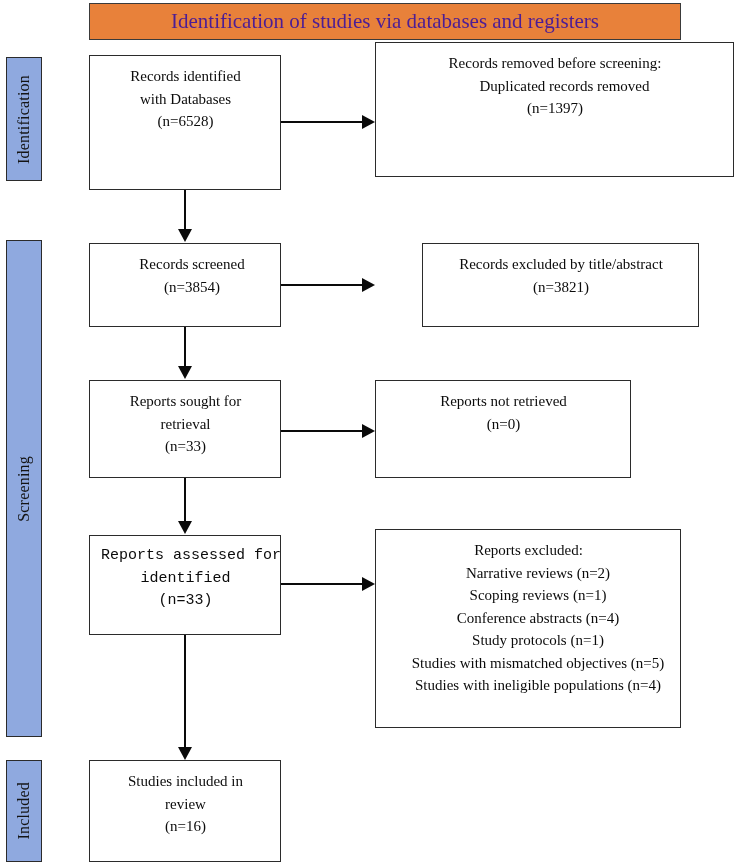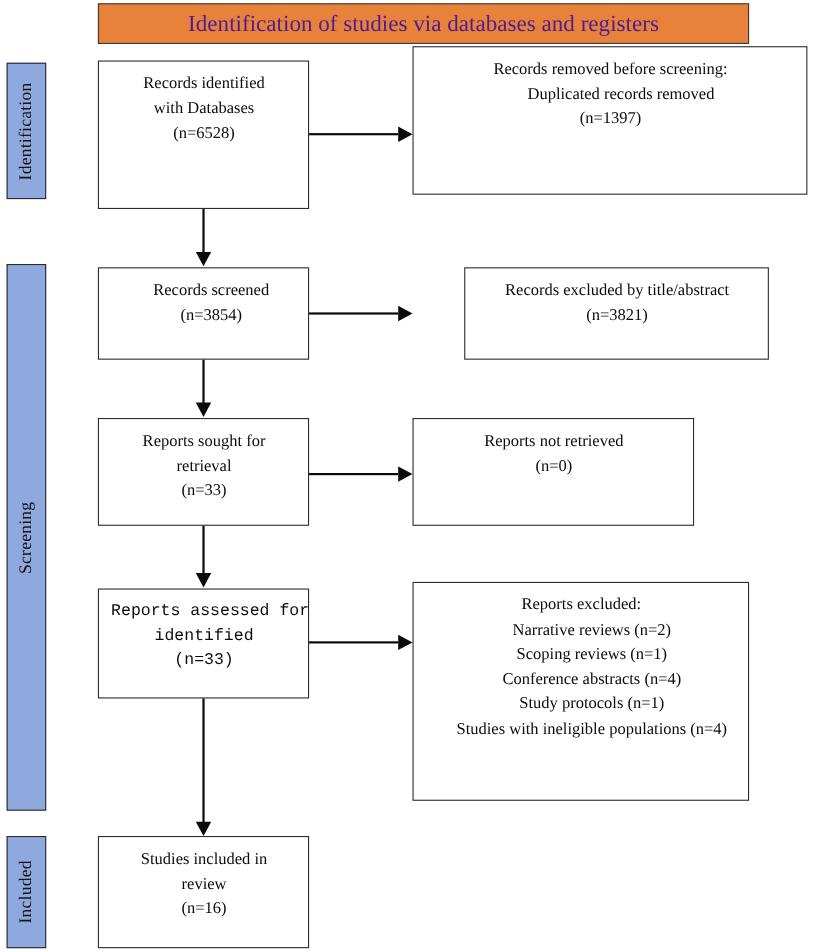--- a/index.html
+++ b/index.html
@@ -189,20 +189,21 @@
     <p>identified</p>
     <p>(n=33)</p>
   </div>
 
   <div class="box" id="box-excluded-full">
     <p>Reports excluded:</p>
     <p class="indent">Narrative reviews (n=2)</p>
     <p class="indent">Scoping reviews (n=1)</p>
     <p class="indent">Conference abstracts (n=4)</p>
     <p class="indent">Study protocols (n=1)</p>
+    <p class="indent">Studies with mismatched objectives (n=5)</p>
     <p class="indent">Studies with ineligible populations (n=4)</p>
   </div>
 
   <div class="hline" style="left:281px; top:583px; width:81px;"></div>
   <div class="arrow-right" style="left:362px; top:577px;"></div>
 
   <div class="vline" style="left:184px; top:635px; height:113px;"></div>
   <div class="arrow-down" style="left:178px; top:747px;"></div>
 
   <div class="box" id="box-included">

